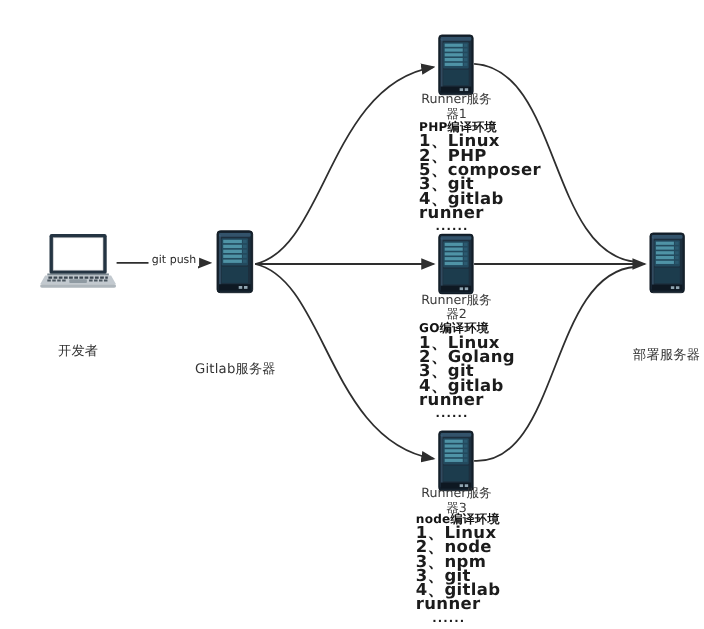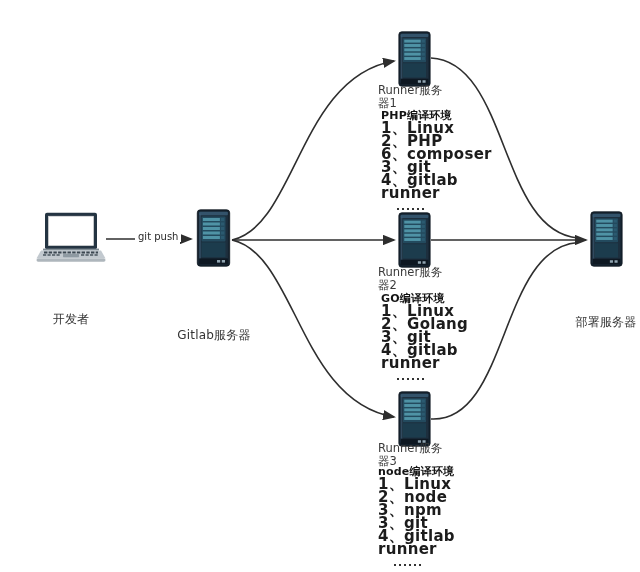--- a/index.html
+++ b/index.html
@@ -12,21 +12,21 @@
     overflow:hidden;
   }
   .wires{position:absolute;left:0;top:0;width:640px;height:572px;}
   .wire{fill:none;stroke:var(--arrow);stroke-width:1.6px;}
   .ah{fill:var(--arrow);}
   .node-icon{position:absolute;}
   .node-label{
     position:absolute;font-size:12px;line-height:13px;text-align:center;
     color:#333;letter-spacing:0.2px;white-space:nowrap;margin-top:44px;
   }
-  .runner-label{position:absolute;width:74px;font-size:11.5px;line-height:13px;color:#3a3a3a;}
+  .runner-label{position:absolute;width:74px;font-size:11.5px;line-height:13px;text-align:center;color:#3a3a3a;}
   .push-label{
     position:absolute;left:135px;top:231px;font-size:10px;color:#2a2a2a;
     background:var(--bg);padding:0 3px;font-weight:500;
   }
   .env{position:absolute;width:126px;}
   .env-title{font-size:11px;font-weight:bold;color:#141414;line-height:13px;letter-spacing:0.2px;}
   .env-items div{font-size:15px;font-weight:bold;color:#1c1c1c;line-height:13px;letter-spacing:0.3px;}
   .env-ellipsis{font-size:10.5px;font-weight:bold;color:#1c1c1c;line-height:13px;padding-left:15px;letter-spacing:1px;}
   .defs-holder{position:absolute;width:0;height:0;overflow:hidden;}
 </style>
@@ -106,21 +106,21 @@
     </svg>
   <div class="runner-label" style="left:378px;top:84px">
     <div>Runner服务</div>
     <div>器1</div>
   </div>
   <div class="env" style="left:381px;top:109px">
     <div class="env-title">PHP编译环境</div>
     <div class="env-items">
         <div>1、Linux</div>
         <div>2、PHP</div>
-        <div>6、composer</div>
+        <div>5、composer</div>
         <div>3、git</div>
         <div>4、gitlab runner</div>
       </div>
     <div class="env-ellipsis">......</div>
   </div>
 
   <svg class="node-icon" style="left:398px;top:212px;width:33px;height:56px">
       <use href="#server-icon"></use>
     </svg>
   <div class="runner-label" style="left:378px;top:266px">

